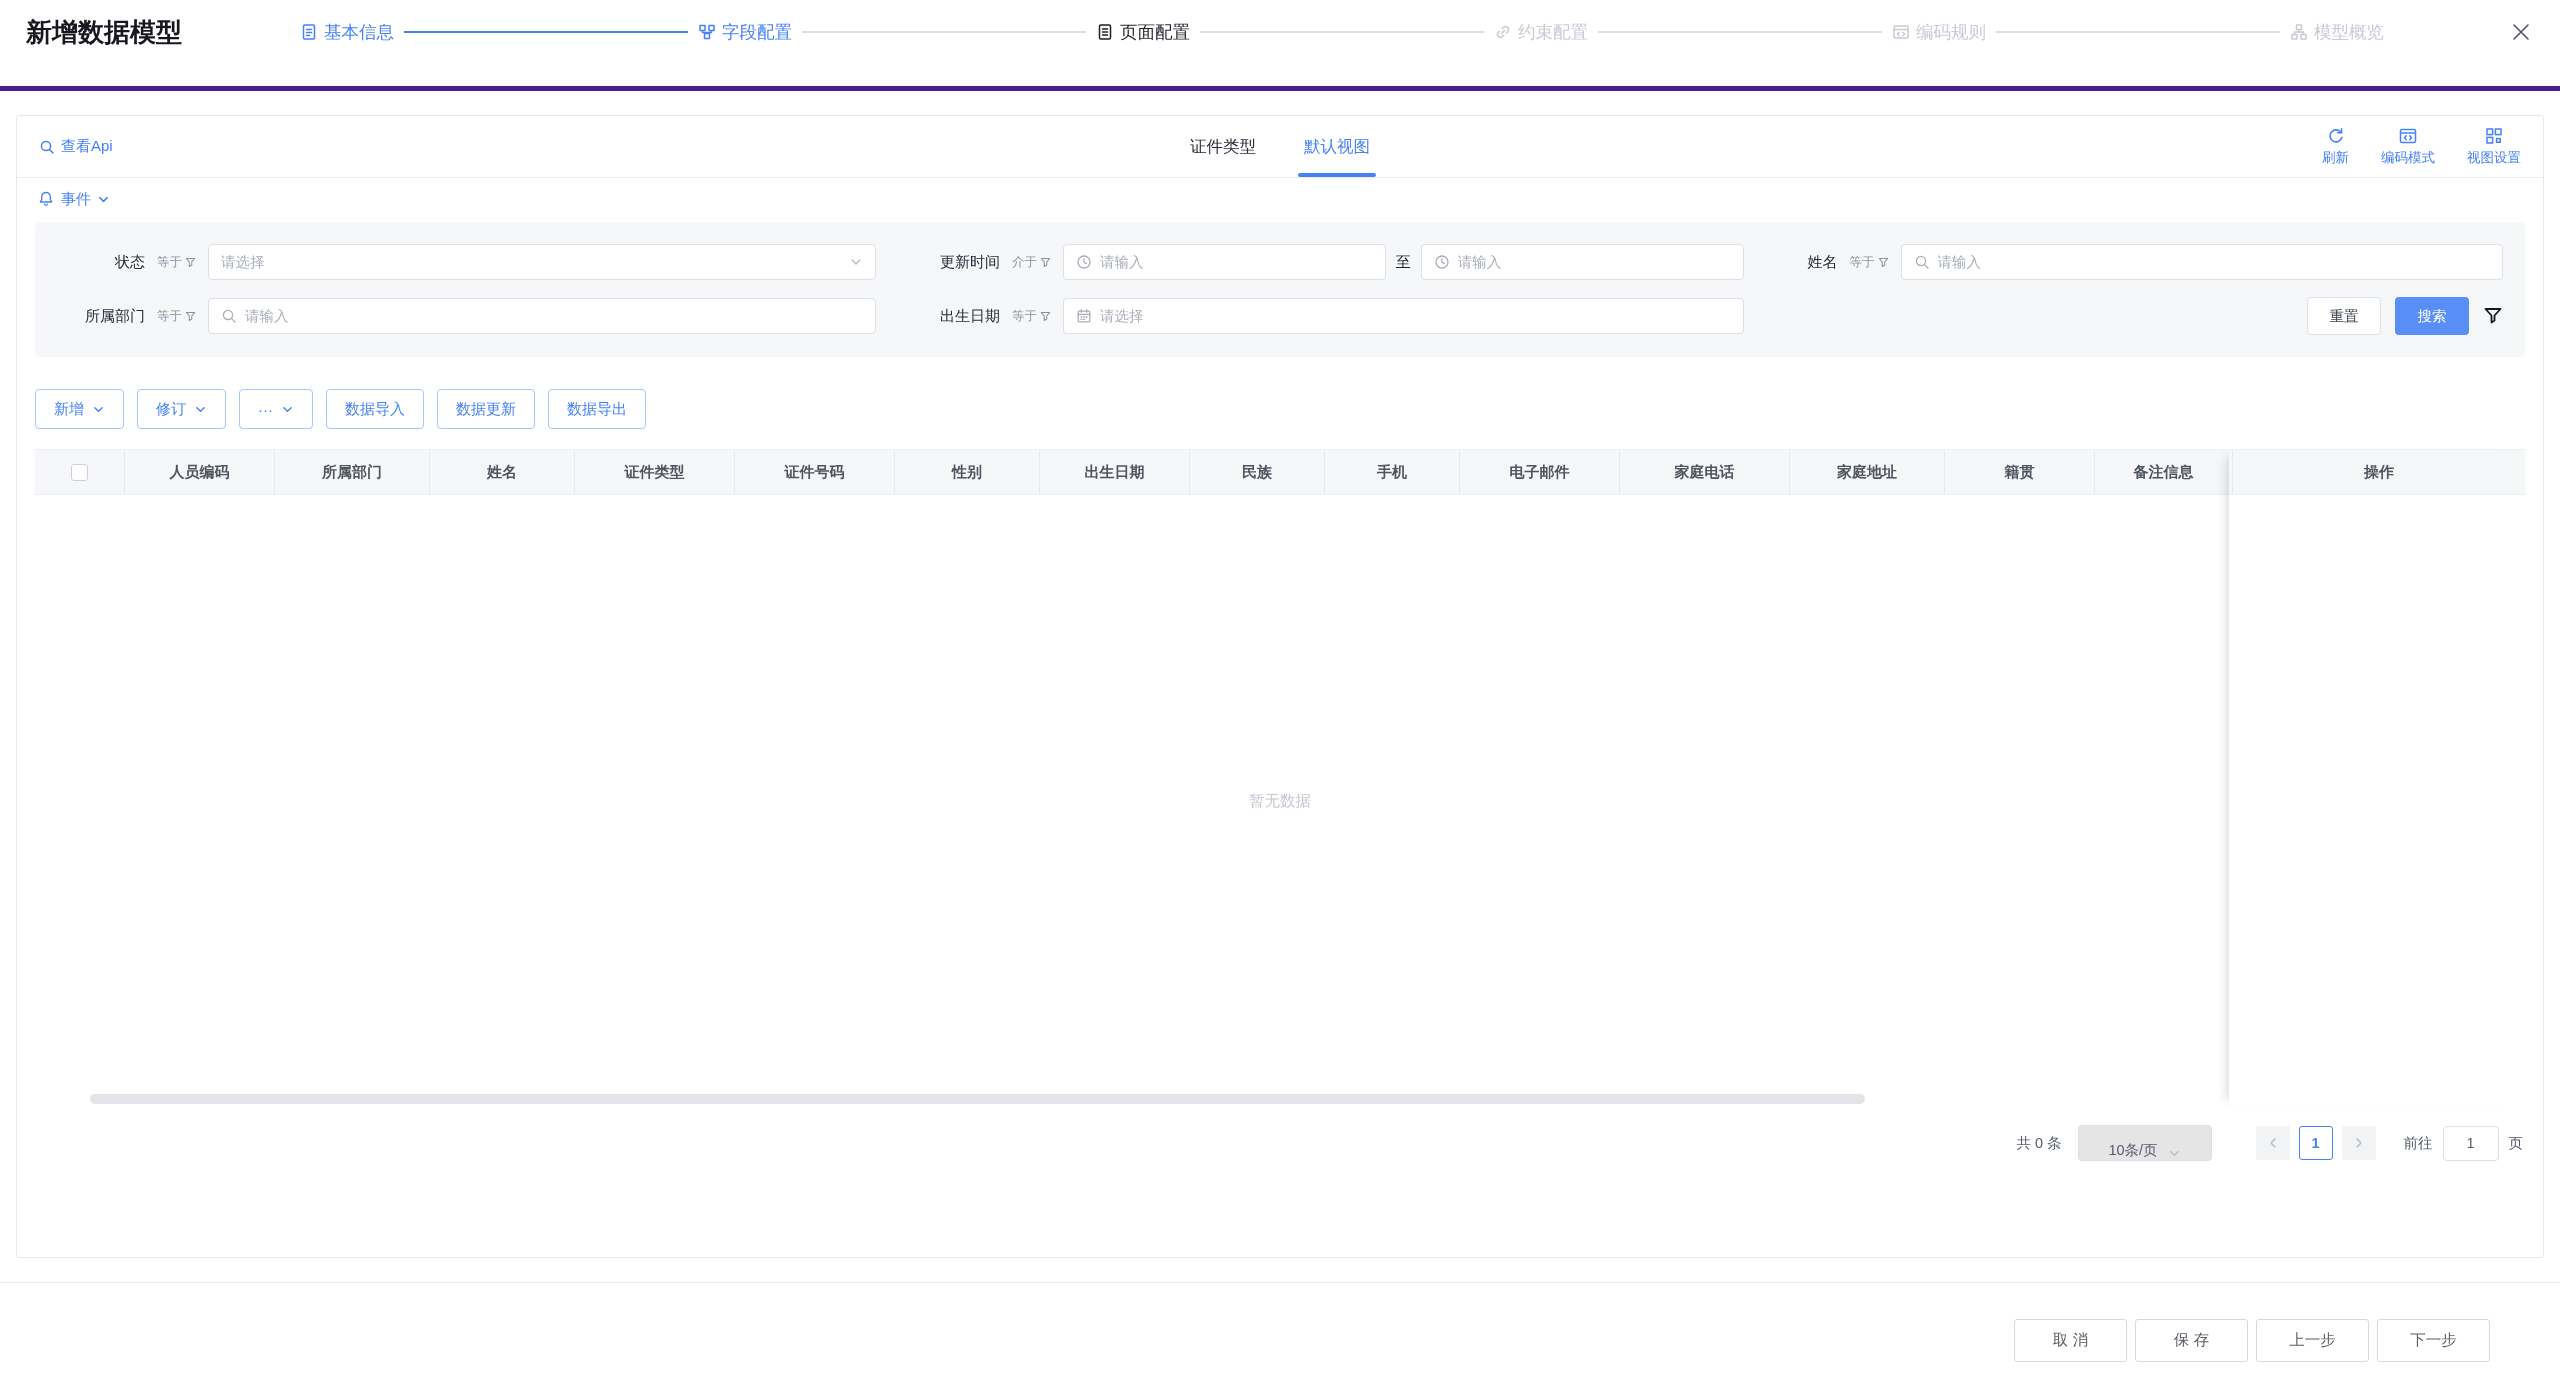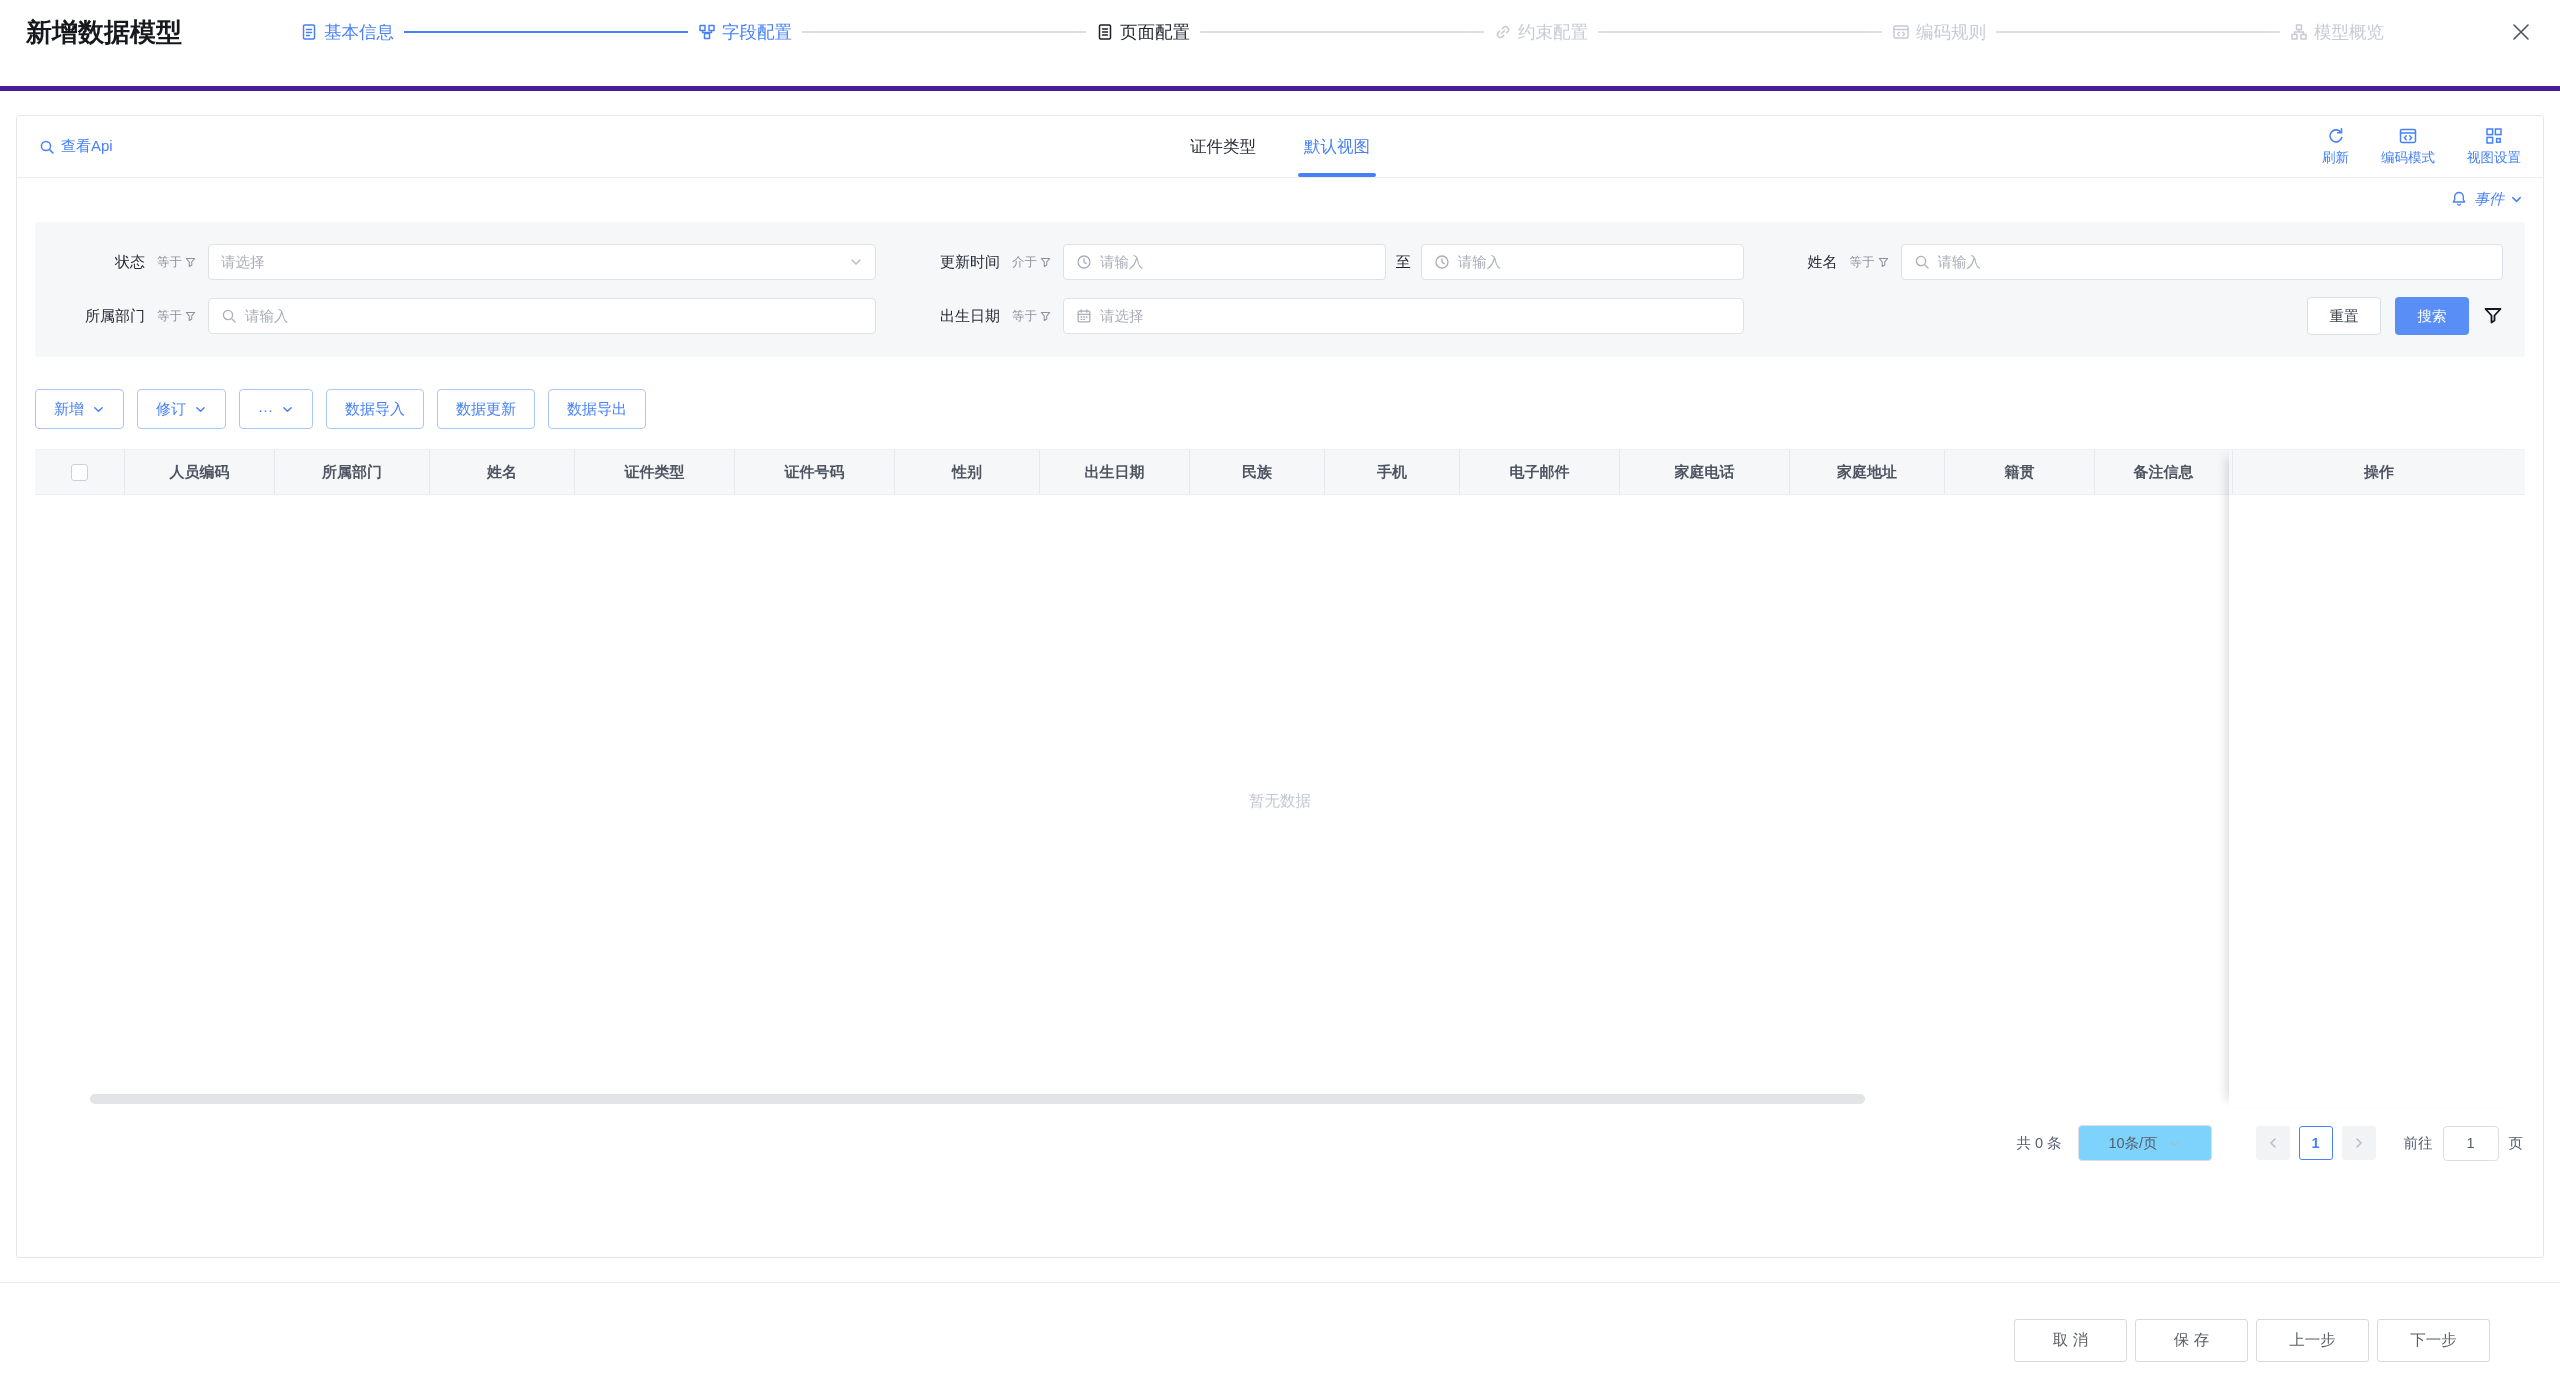--- a/index.html
+++ b/index.html
@@ -35,22 +35,22 @@
   .vtabs { position:absolute; left:50%; transform:translateX(-50%); height:100%; display:flex; gap:48px; }
   .vtab { height:100%; display:flex; align-items:center; font-size:16.5px; font-weight:500;
     color:#272c36; cursor:pointer; position:relative; }
   .vtab.active { color:#4781f7; }
   .vtab.active::after { content:""; position:absolute; left:-6px; right:-6px; bottom:0; height:4px;
     background:#4781f7; border-radius:2px; }
   .tools { margin-left:auto; display:flex; gap:32px; }
   .tool { display:flex; flex-direction:column; align-items:center; gap:3px; color:#4781f7;
     font-size:13.5px; cursor:pointer;text-align:center; }
 
-  .events-row { height:42px; display:flex; align-items:center; justify-content:flex-end;
-    padding:0 20px;font-style:italic; }
+  .events-row { height:42px; display:flex; align-items:center; justify-content:flex-start;
+    padding:0 20px; }
   .events-toggle { display:flex; align-items:center; gap:6px; color:#4781f7; font-size:15px; cursor:pointer; }
 
   
   .filters { margin:2px 18px 0; background:#f6f7f9; border-radius:4px; padding:22px;
     display:grid; grid-template-columns:1.06fr 1.04fr 0.9fr; column-gap:64px; row-gap:17px; }
   .fcell { display:flex; align-items:center; min-width:0; }
   .flabel { font-size:15px; color:#252b37; margin-right:12px; white-space:nowrap; text-align:right; }
   .flabel.w1 { min-width:88px; }
   .fop { display:flex; align-items:center; gap:3px; font-size:12.5px; color:#8a919f;
     margin-right:12px; white-space:nowrap; cursor:pointer; }
@@ -91,22 +91,22 @@
     text-align:center; color:#c3c8d1; font-size:15.5px; }
   .action-shadow { position:absolute; top:0; right:0; width:296px; height:100%;
     pointer-events:none; box-shadow:-10px 0 10px -8px rgba(31,35,41,0.18); }
   .hscroll { position:absolute; left:55px; bottom:3px; width:1775px; height:10px;
     background:#e3e4e7; border-radius:5px; cursor:pointer; }
 
   
   .pager { margin:18px 20px 0; display:flex; align-items:center; justify-content:flex-end;
     font-size:14.5px; color:#565d6b; }
   .pg-total { margin-right:16px; }
-  .pg-size { width:134px; height:36px; background:#7dd3fc; border:1px solid #dcdfe6; border-radius:4px;
-    display:flex; align-items:center; justify-content:center; gap:10px; cursor:pointer; color:#565d6b; }
+  .pg-size { width:134px; height:36px; background:#e5e5e5; border:1px solid #dcdfe6; border-radius:4px;
+    display:flex; align-items:flex-end; justify-content:center; gap:10px; cursor:pointer; color:#565d6b; }
   .pg-nav { width:34px; height:34px; background:#f2f3f5; border-radius:3px; display:flex;
     align-items:center; justify-content:center; color:#b9bdc5; cursor:pointer; }
   .pg-prev { margin-left:44px; }
   .pg-page { width:34px; height:34px; margin:0 9px; background:#fff; border:1px solid #4781f7;
     border-radius:3px; display:flex; align-items:center; justify-content:center;
     color:#4781f7; font-weight:600; cursor:pointer; }
   .pg-goto-label { margin:0 10px 0 28px; }
   .pg-goto { width:56px; height:35px; border:1px solid #dcdfe6; border-radius:4px; text-align:center;
     font:inherit; color:#565d6b; outline:none; }
   .pg-unit { margin-left:10px; }

